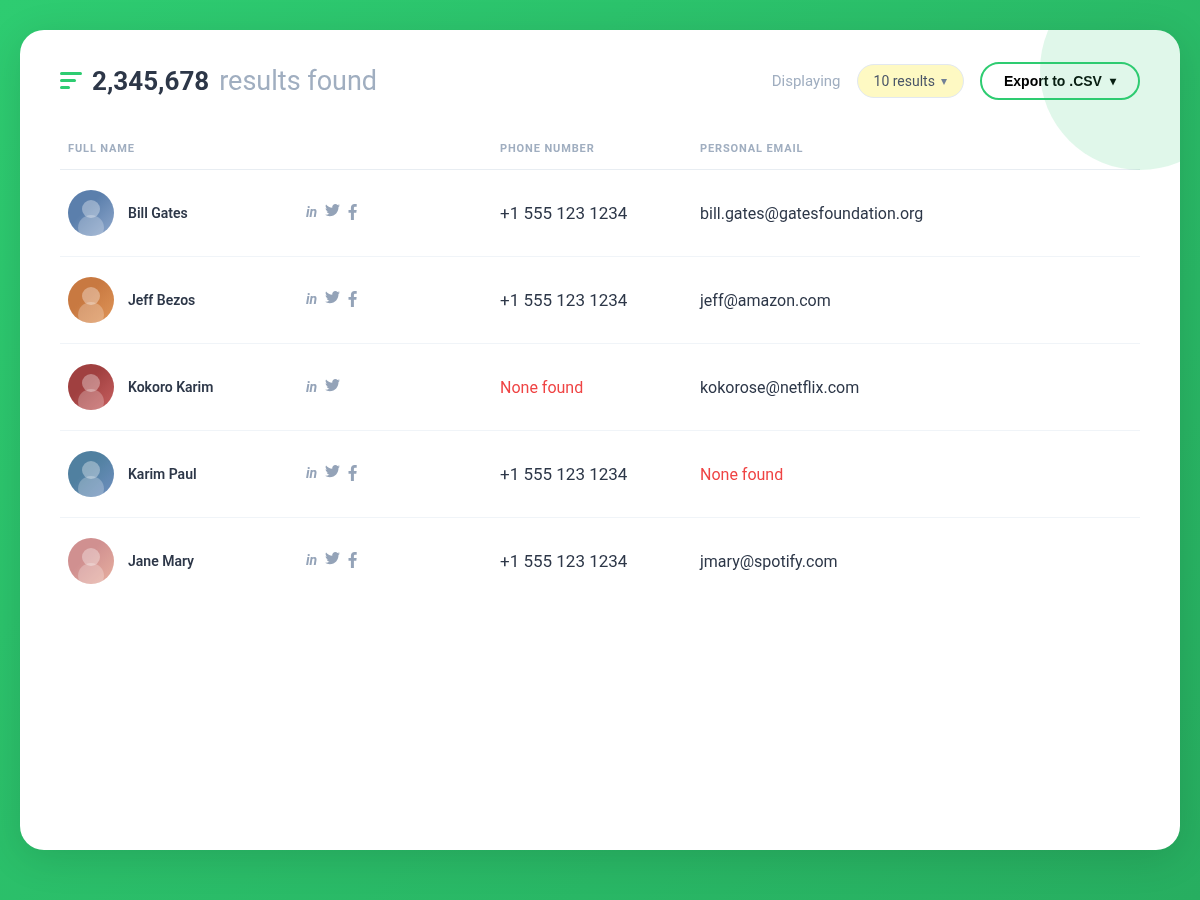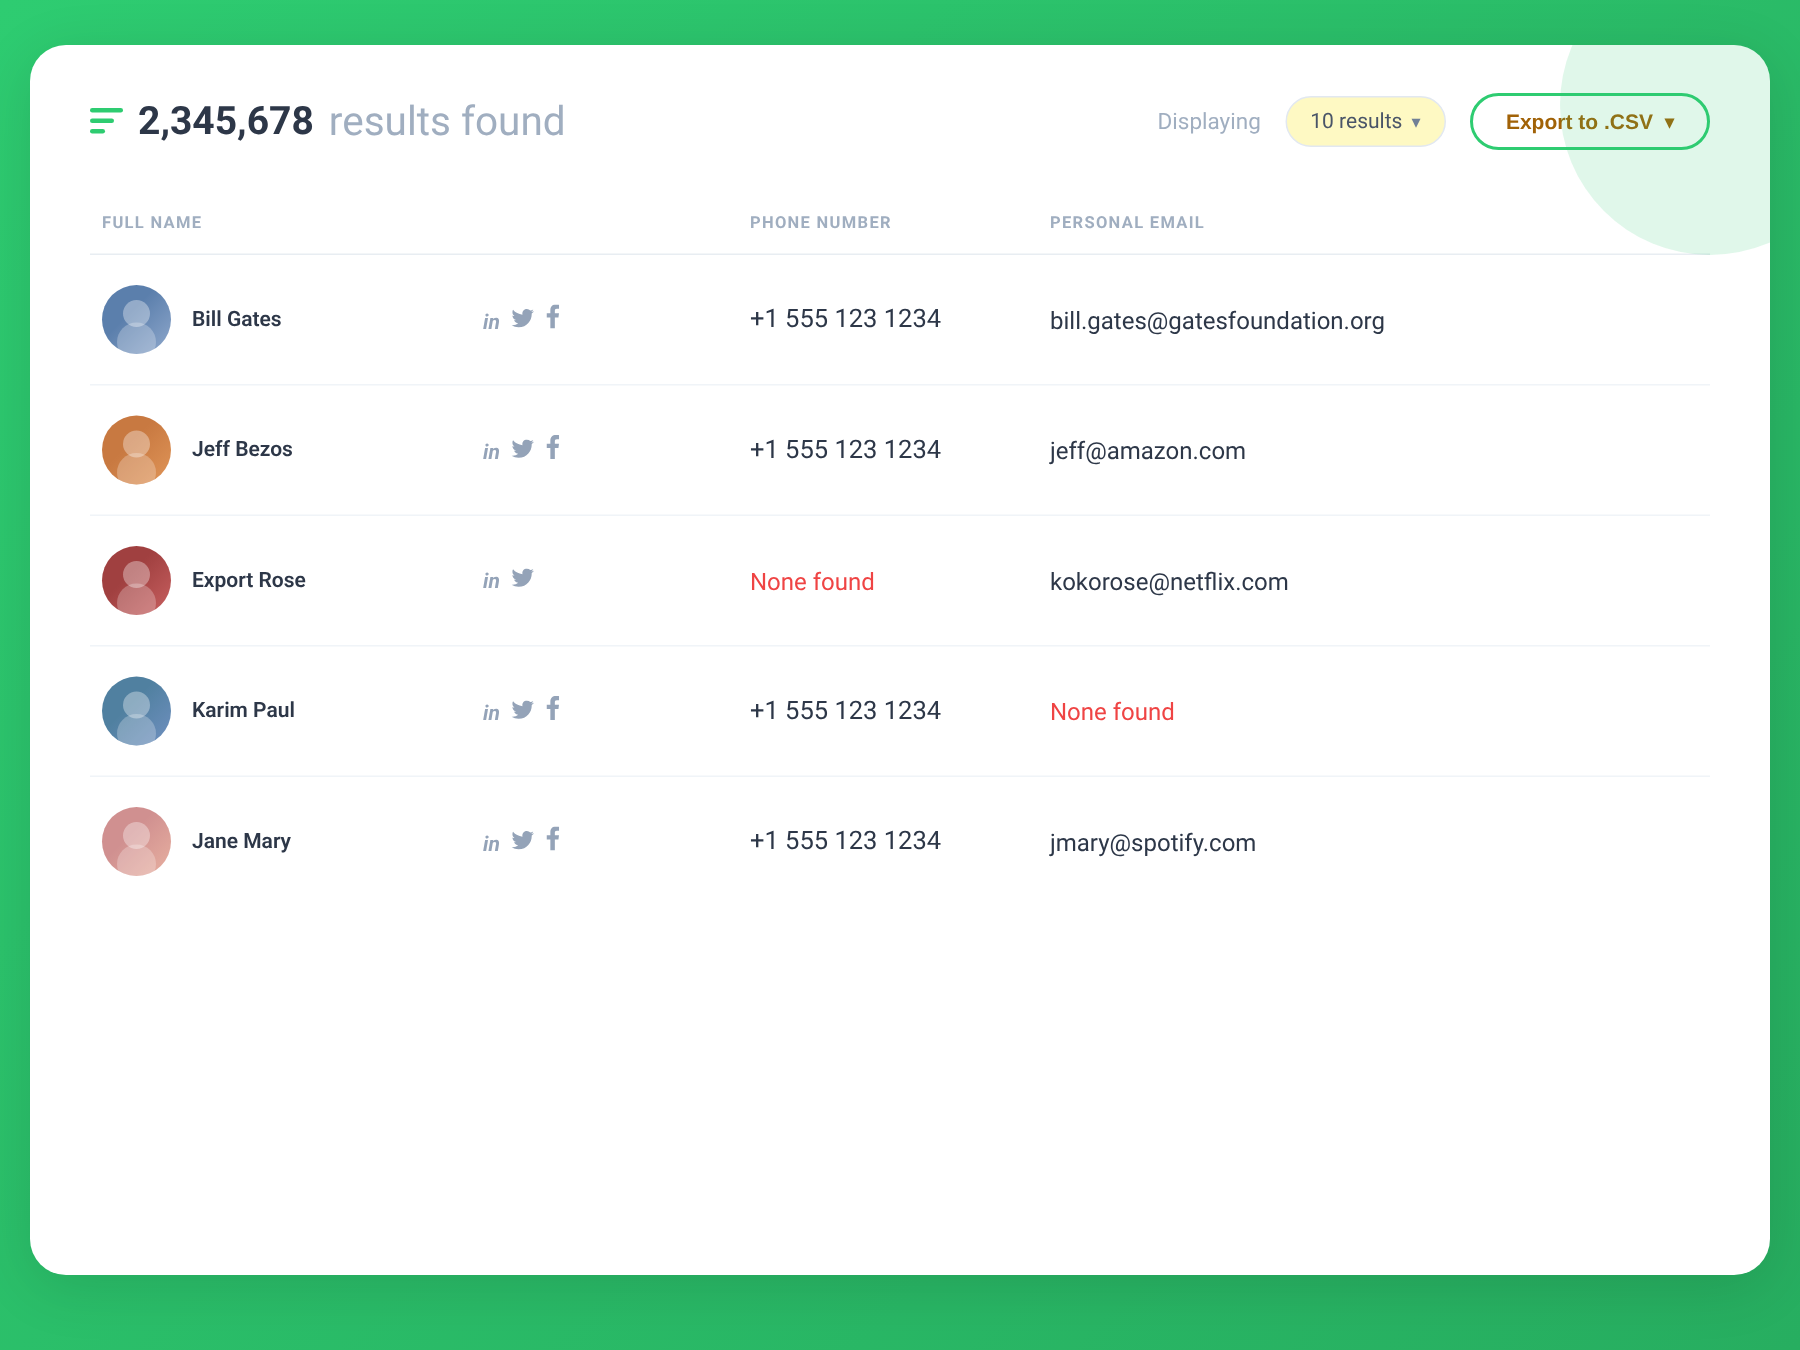--- a/index.html
+++ b/index.html
@@ -101,21 +101,21 @@
     }
 
     .export-btn {
       display: flex;
       align-items: center;
       gap: 8px;
       padding: 9px 22px;
       border-radius: 24px;
       border: 2px solid #2ecc71;
       background: #fff;
-      color: #a16207;
+      color: #000000;
       font-size: 14px;
       font-weight: 600;
       cursor: pointer;
       white-space: nowrap;
     }
 
     .export-btn .chevron {
       font-size: 12px;
     }
 
@@ -194,23 +194,23 @@
 
     .name-text {
       font-size: 14px;
       font-weight: 600;
       color: #2d3748;
       min-width: 160px;
     }
 
     .social-icons {
       display: flex;
-      align-items: flex-end;
+      align-items: flex-start;
       gap: 8px;
-      margin-left: 20px;
+      margin-left: 4px;
     }
 
     .social-icon {
       font-size: 13px;
       color: #94a3b8;
       font-weight: 600;
       letter-spacing: 0;
     }
 
     .phone-text {
@@ -335,21 +335,21 @@
         <tr>
           <td>
             <div class="name-cell">
               <div class="avatar avatar-kokoro">
                 <svg width="46" height="46" viewBox="0 0 46 46">
     <circle cx="23" cy="23" r="23" fill="transparent"></circle>
     <circle cx="23" cy="19" r="9" fill="rgba(255,255,255,0.35)"></circle>
     <circle cx="23" cy="38" r="13" fill="rgba(255,255,255,0.25)"></circle>
   </svg>
               </div>
-              <span class="name-text">Export Rose</span>
+              <span class="name-text">Kokoro Karim</span>
               <div class="social-icons">
                 <span class="social-icon" style="font-style: italic; font-weight: 700; color: rgb(148, 163, 184); font-size: 14px; cursor: pointer;">in</span>
                 <span class="social-icon"><svg width="15" height="13" viewBox="0 0 15 13" fill="#94a3b8">
                     <path d="M14.9 1.54a6.1 6.1 0 0 1-1.76.48 3.07 3.07 0 0 0 1.35-1.7c-.6.35-1.26.6-1.96.74A3.08 3.08 0 0 0 10.28 0C8.6 0 7.23 1.38 7.23 3.07c0 .24.03.47.08.7C4.78 3.64 2.54 2.4 1.04.56a3.1 3.1 0 0 0-.42 1.55c0 1.07.54 2.01 1.37 2.56a3.06 3.06 0 0 1-1.39-.38v.04c0 1.49 1.06 2.73 2.47 3.01a3.1 3.1 0 0 1-1.39.05c.39 1.22 1.53 2.11 2.88 2.13A6.17 6.17 0 0 1 0 10.82 8.7 8.7 0 0 0 4.72 12.2c5.66 0 8.76-4.69 8.76-8.76 0-.13 0-.26-.01-.39A6.27 6.27 0 0 0 15 1.54h-.1z"></path>
                   </svg></span>
               </div>
             </div>
           </td>
           <td><span class="none-found">None found</span></td>
           <td><span class="email-text">kokorose@netflix.com</span></td>

